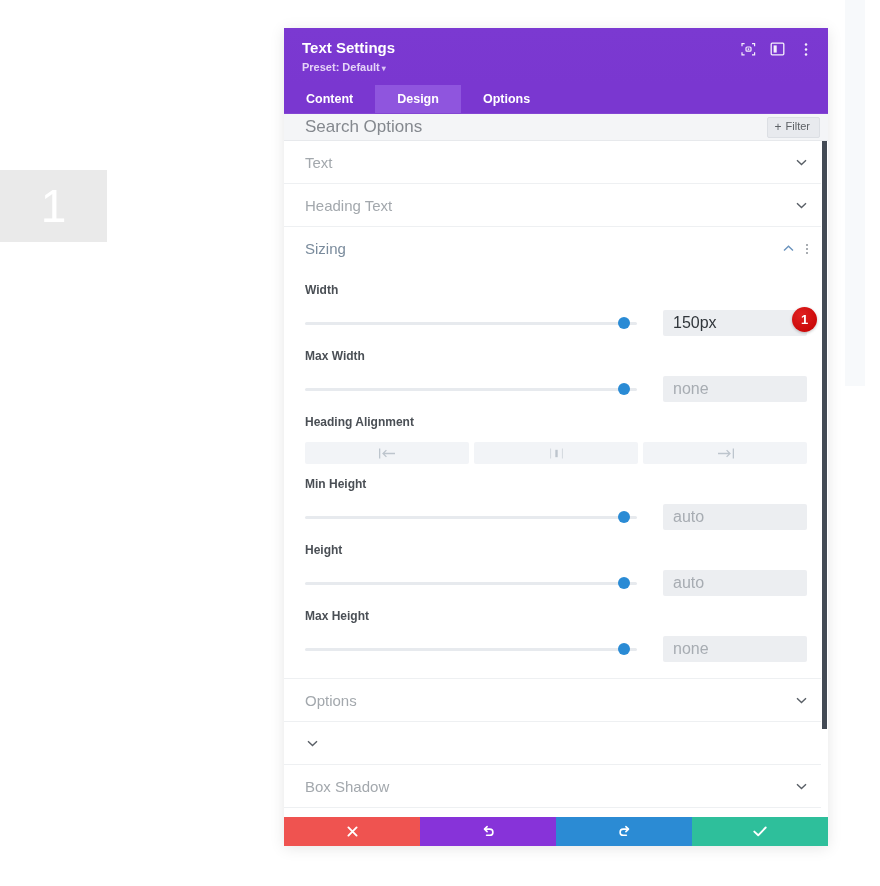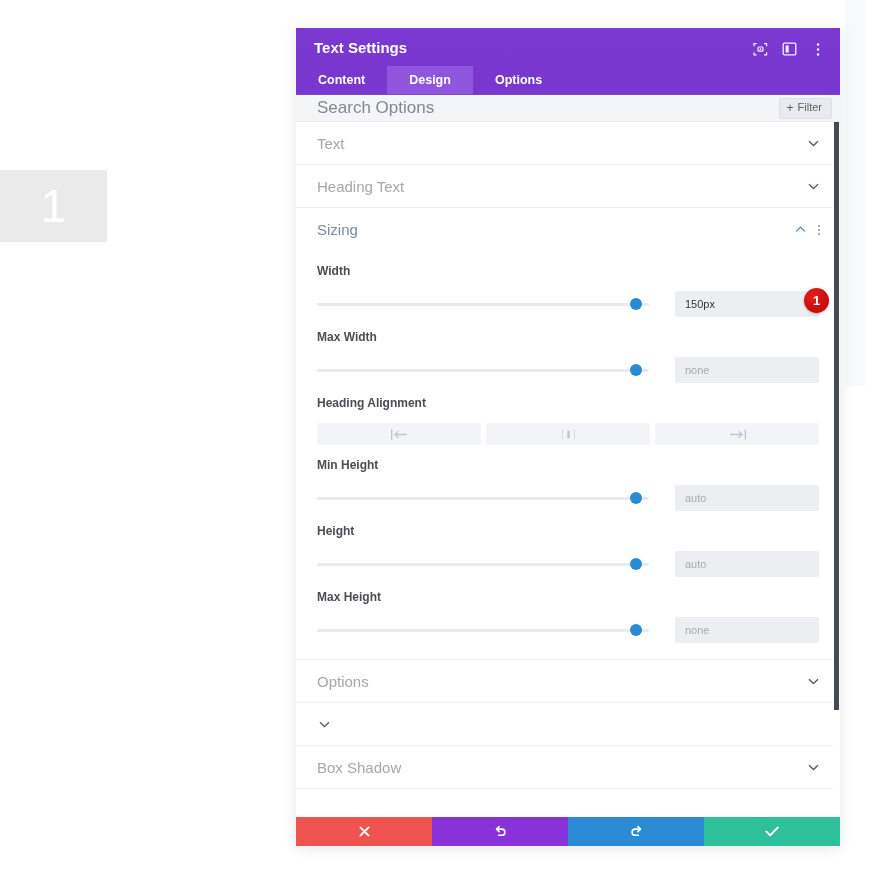--- a/index.html
+++ b/index.html
@@ -44,21 +44,21 @@
     left: 845px;
     top: 0px;
     width: 20px;
     height: 386px;
     background: #f7f9fb;
   }
 
   
   .modal {
     position: absolute;
-    left: 296px;
+    left: 284px;
     top: 28px;
     width: 544px;
     height: 818px;
     background: #ffffff;
     box-shadow: 0 2px 14px rgba(0,0,0,0.10);
     display: flex;
     flex-direction: column;
     overflow: hidden;
   }
 
@@ -260,21 +260,21 @@
 
   .val-input {
     flex: 0 0 auto;
     width: 144px;
     height: 26px;
     background: #eceef1;
     border: 0;
     outline: none;
     border-radius: 2px;
     font-family: "Liberation Sans", sans-serif;
-    font-size: 11px;
+    font-size: 16px;
     color: #3c4146;
     padding: 0 10px;
   }
   .val-input::placeholder { color: #a7acb2; opacity: 1; }
   .val-input.filled { color: #31363b; }
 
   
   .align-group { display: flex; gap: 5px; }
   .align-btn {
     flex: 1 1 0;
@@ -337,20 +337,23 @@
   <div class="page-placeholder">
     <span class="num">1</span>
   </div>
 
   <div class="right-strip"></div>
 
   <div class="modal">
 
     <div class="modal-header">
       <div class="modal-title">Text Settings</div>
+      <div class="modal-preset">
+        <span>Preset: Default</span><span class="caret">▾</span>
+      </div>
 
       <div class="header-icons">
         <span class="hicon">
           <svg width="15" height="15" viewBox="0 0 15 15">
             <path d="M1 4.2V1.6h2.6M11 1.6h2.6v2.6M13.6 10.2v2.6H11M3.6 12.8H1v-2.6" fill="none" stroke="#ffffff" stroke-width="1.2"></path>
             <rect x="5" y="5" width="5" height="4.2" rx="1" fill="none" stroke="#ffffff" stroke-width="1.2"></rect>
             <circle cx="7.5" cy="7.1" r="0.9" fill="#ffffff"></circle>
           </svg>
         </span>
         <span class="hicon">

